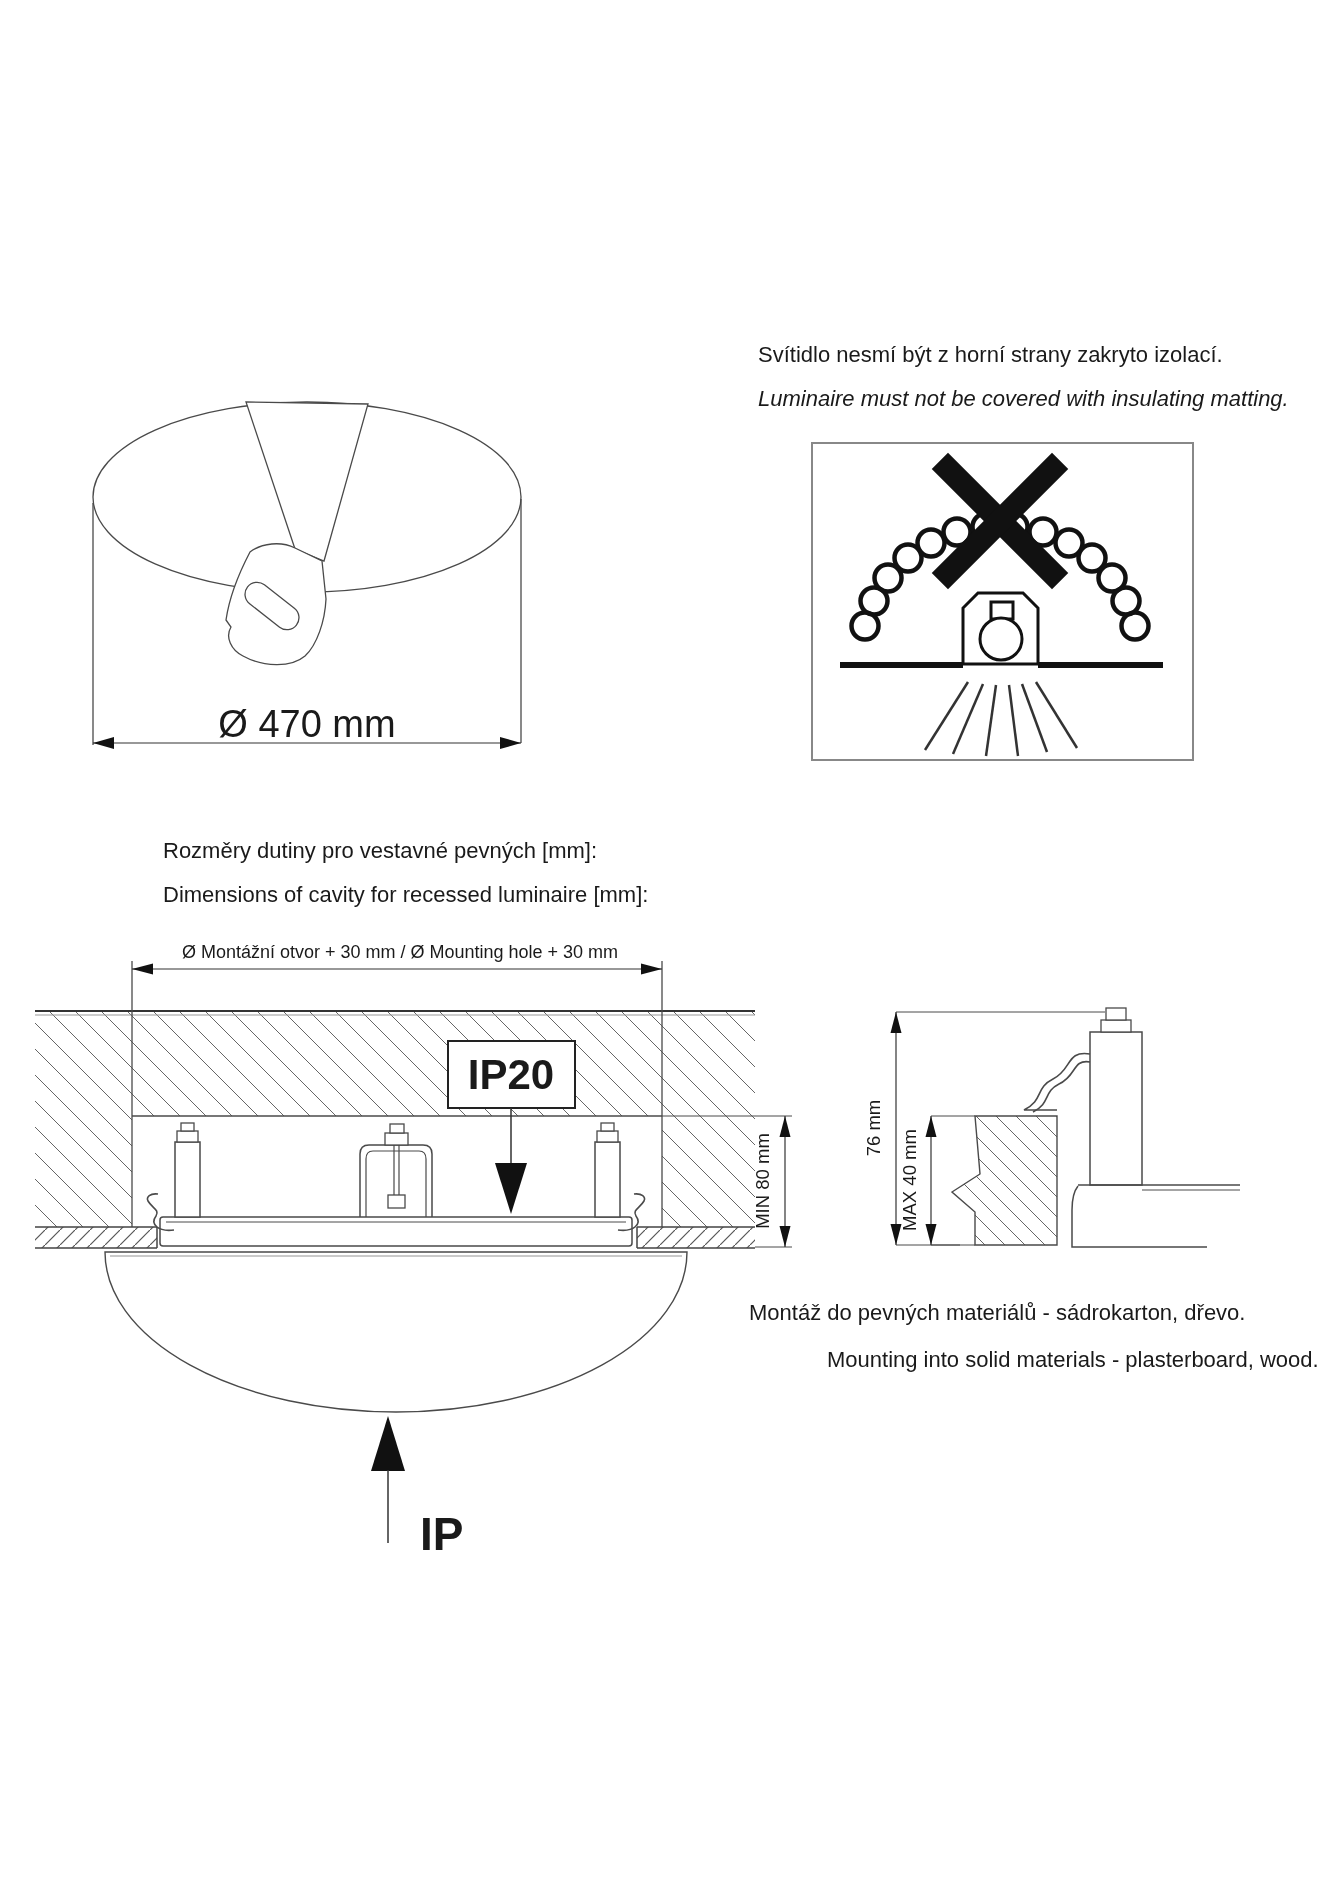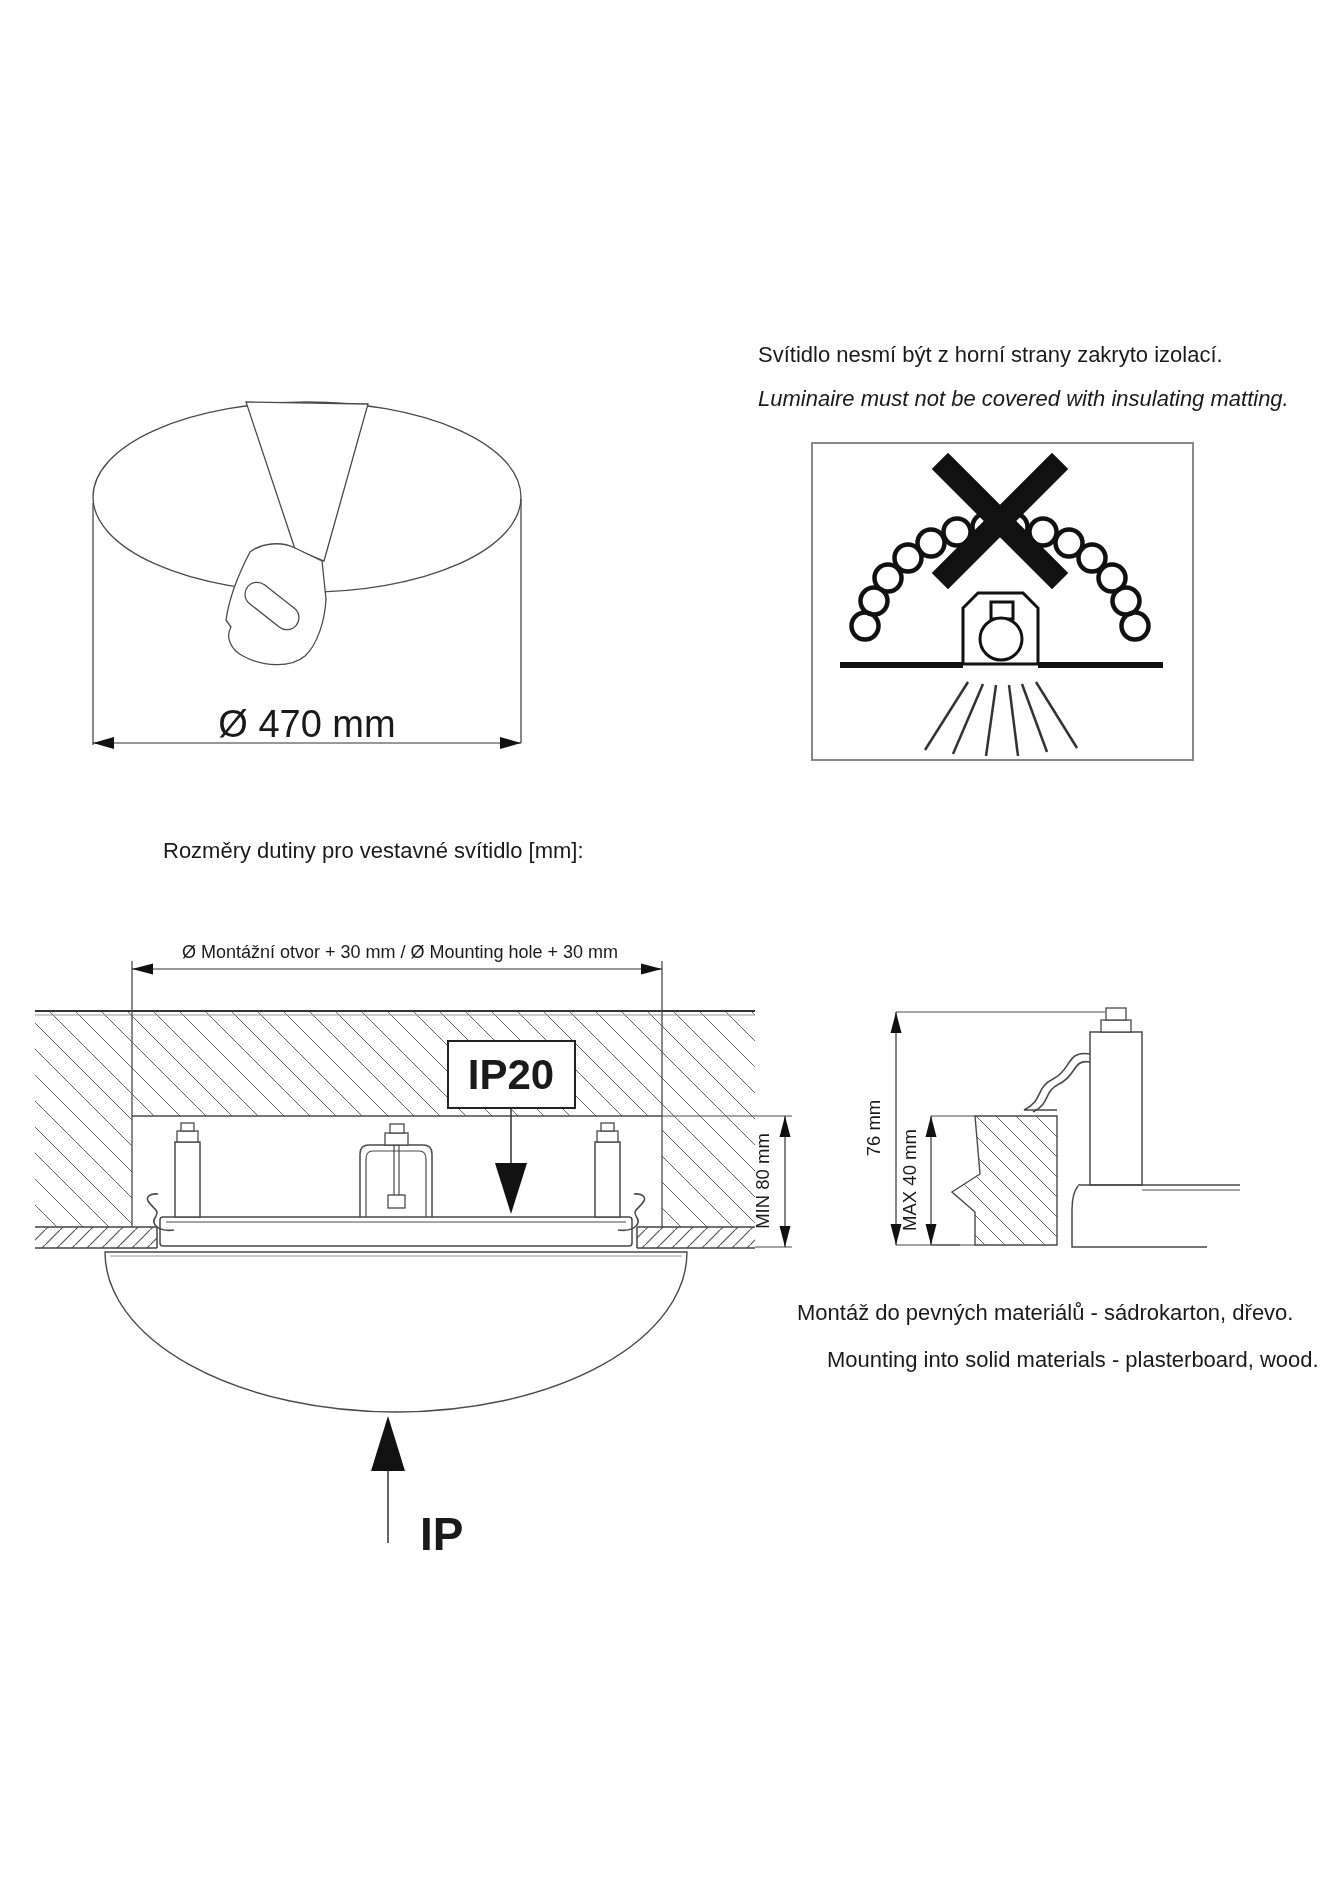--- a/index.html
+++ b/index.html
@@ -23,23 +23,24 @@
   .dimtext{font-size:18.5px;}
 </style>
 </head>
 <body>
 
 <div class="page">
 
   <div class="txt" style="left:758px;top:343px;">Svítidlo nesmí být z horní strany zakryto izolací.</div>
   <div class="txt" style="left:758px;top:387px;font-style:italic;">Luminaire must not be covered with insulating matting.</div>
 
-  <div class="txt" style="left:163px;top:839px;">Rozměry dutiny pro vestavné svítidlo [mm]:</div>
-
-  <div class="txt" style="left:797px;top:1301px;">Montáž do pevných materiálů - sádrokarton, dřevo.</div>
+  <div class="txt" style="left:163px;top:839px;">Rozměry dutiny pro vestavné pevných [mm]:</div>
+  <div class="txt" style="left:163px;top:883px;">Dimensions of cavity for recessed luminaire [mm]:</div>
+
+  <div class="txt" style="left:749px;top:1301px;">Montáž do pevných materiálů - sádrokarton, dřevo.</div>
   <div class="txt" style="left:797px;top:1348px;margin-left:30px;">Mounting into solid materials - plasterboard, wood.</div>
 
   <svg class="art" width="1341" height="1900" viewBox="0 0 1341 1900">
     <defs>
       <pattern id="hatchA" width="26" height="26" patternUnits="userSpaceOnUse">
         <line x1="0" y1="0" x2="26" y2="26" stroke="#666" stroke-width="1"></line>
       </pattern>
       <pattern id="hatchB" width="15" height="15" patternUnits="userSpaceOnUse">
         <line x1="0" y1="15" x2="15" y2="0" stroke="#555" stroke-width="1.2"></line>
       </pattern>

